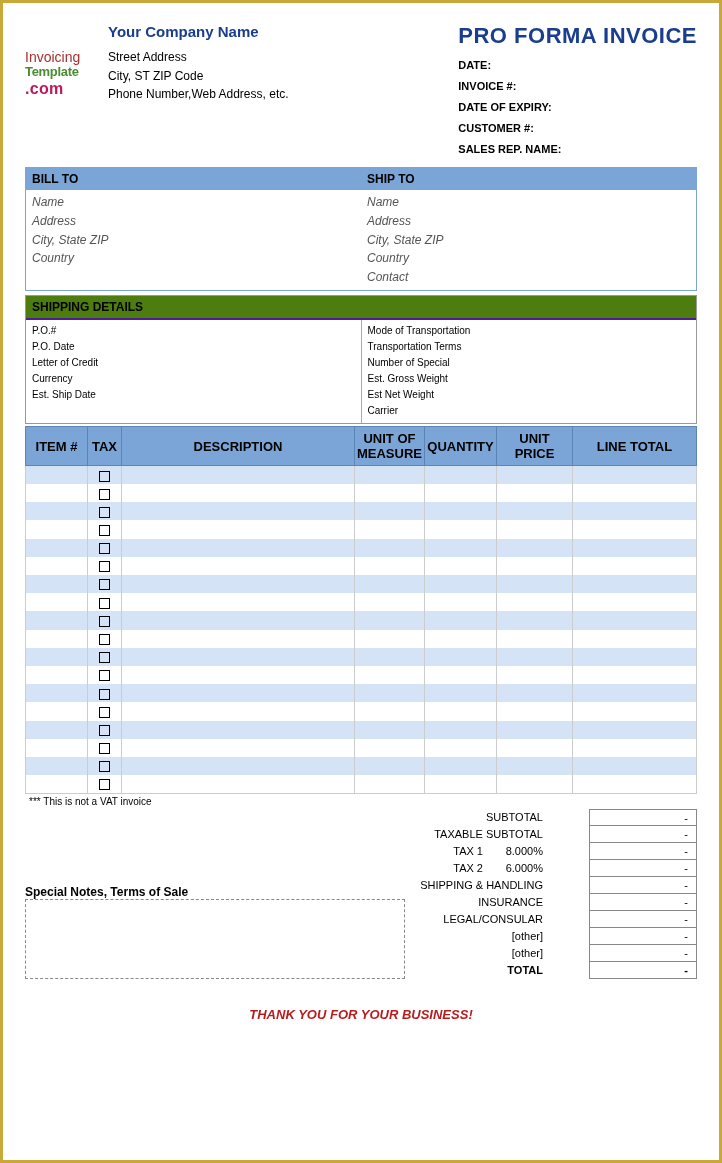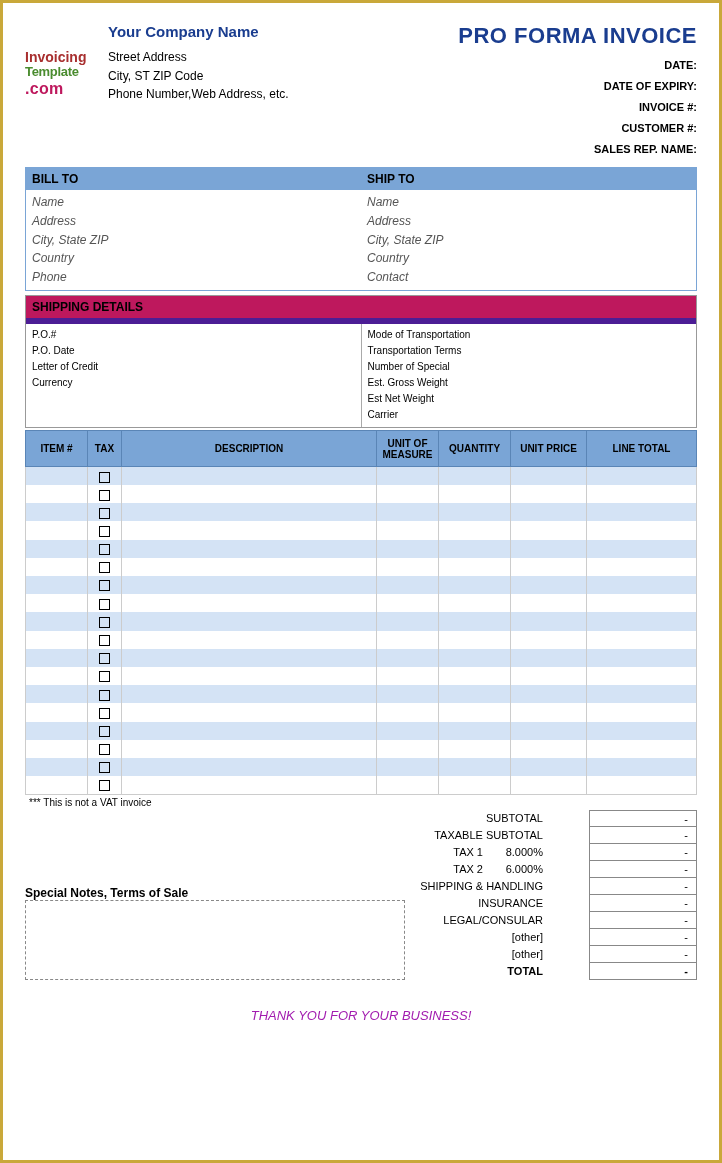--- a/index.html
+++ b/index.html
@@ -9,70 +9,70 @@
     width: 722px;
     height: 1163px;
     border: 3px solid #c9a83a;
     padding: 20px 22px 10px 22px;
     font-size: 12px;
     color: #000;
   }
   .header { display: flex; margin-bottom: 8px; }
   .header-left { display: flex; gap: 8px; flex: 1; }
   .logo { width: 75px; padding-top: 26px; line-height: 1.15; }
-  .logo .l1 { color: #a82f2f; font-weight: bold; font-size: 14px; }
+  .logo .l1 { color: #a82f2f; font-weight: normal; font-size: 14px; }
   .logo .l2 { color: #4a8c2f; font-weight: bold; font-size: 13px; letter-spacing: -.3px; }
   .logo .l3 { color: #be185d; font-weight: bold; font-size: 16px; letter-spacing: .3px; }
   .company { padding-top: 0; }
   .company-name { color: #1a3d8f; font-weight: bold; font-size: 15px; margin-bottom: 8px; }
   .company-line { color: #000; font-size: 12px; line-height: 1.55; }
-  .header-right { text-align: right; }
+  .header-right { }
   .title { color: #1a3d8f; font-weight: bold; font-size: 22px; letter-spacing: .5px; margin-bottom: 6px; }
   .meta-row { font-size: 11px; font-weight: bold; line-height: 1.9; }
   .billship { display: flex; border: 1px solid #7aa5d6; margin-top: 6px; }
   .bs-col { flex: 1; }
   .bs-head { background: #7aa5d6; color: #000; font-weight: bold; padding: 4px 6px; font-size: 12px; }
   .bs-body { padding: 3px 6px 4px 6px; }
   .bs-line { font-style: italic; color: #555; line-height: 1.55; font-size: 12px; }
   .ship-details { border: 1px solid #999; margin-top: 4px; }
-  .sd-head { background: #be185d; font-weight: bold; padding: 4px 6px; border-bottom: 6px solid #4c1d95; font-size: 12px; }
+  .sd-head { background: #4d7c0f; font-weight: bold; padding: 4px 6px; border-bottom: 2px solid #4c1d95; font-size: 12px; }
   .sd-body { display: flex; }
   .sd-col { flex: 1; padding: 3px 6px 4px 6px; }
   .sd-col:first-child { border-right: 1px solid #aaa; }
   .sd-line { line-height: 1.6; font-size: 10px; }
   .items { width: 100%; border-collapse: collapse; margin-top: 2px; }
-  .items th { background: #7aa5d6; font-size: 10px; font-weight: bold; text-align: center; padding: 4px 2px; border: 1px solid #5a85b6; height: 36px; }
+  .items th { background: #7aa5d6; font-size: 13px; font-weight: bold; text-align: center; padding: 4px 2px; border: 1px solid #5a85b6; height: 36px; }
   .items td { height: 18.2px; border-left: 1px solid #ccc; border-right: 1px solid #ccc; }
   .items tr.even td { background: #d4e3f5; }
   .items tr:last-child td { border-bottom: 1px solid #ccc; }
   .items .tax-cell { text-align: center; }
   .chk { display: inline-block; width: 11px; height: 11px; border: 1px solid #000; vertical-align: middle; }
   .col-item { width: 62px; }
   .col-tax { width: 34px; }
   .col-desc { }
   .col-unit { width: 62px; }
   .col-qty { width: 72px; }
   .col-price { width: 76px; }
-  .col-total { width: 110px; margin-top: 12px; }
+  .col-total { width: 124px; margin-top: 12px; }
   .note { font-size: 10px; padding: 2px 0 0 4px; }
   .totals-area { display: flex; margin-top: 2px; }
   .ta-left { flex: 1; padding-top: 76px; }
   .special-label { font-weight: bold; font-size: 12px; }
   .special-box { border: 1px dashed #888; height: 80px; width: 380px; }
   .ta-right { width: 278px; }
   .trow { display: flex; height: 17px; align-items: center; gap: 40px; }
   .trow .lbl { flex: 1; text-align: right; padding-right: 6px; font-size: 11px; }
   .trow .sub { display: flex; flex: 1; }
   .trow .sub .lbl1 { flex: 1; text-align: right; padding-right: 6px; font-size: 11px;}
   .trow .sub .pct { width: 60px; text-align: right; padding-right: 6px; font-size: 11px;}
   .trow .val { width: 108px; border: 1px solid #888; border-top: none; text-align: right; padding-right: 8px; height: 100%; line-height: 16px; font-size: 11px; }
   .trow.first .val { border-top: 1px solid #888; }
   .trow.total .lbl { font-weight: bold; }
   .trow.total .val { font-weight: bold; }
-  .thanks { text-align: center; color: #a21caf; font-style: italic; font-weight: normal; font-size: 13px; margin-top: 28px; }
+  .thanks { text-align: center; color: #b91c1c; font-style: italic; font-weight: bold; font-size: 13px; margin-top: 28px; }
 </style>
 </head>
 <body>
 
 <div class="header">
   <div class="header-left">
     <div class="logo">
       <div class="l1">Invoicing</div>
       <div class="l2">Template</div>
       <div class="l3">.com</div>
@@ -80,36 +80,35 @@
     <div class="company">
       <div class="company-name">Your Company Name</div>
       <div class="company-line">Street Address</div>
       <div class="company-line">City, ST  ZIP Code</div>
       <div class="company-line">Phone Number,Web Address, etc.</div>
     </div>
   </div>
   <div class="header-right">
     <div class="title">PRO FORMA INVOICE</div>
     <div class="meta-row">DATE:</div>
+    <div class="meta-row">INVOICE #:</div>
     <div class="meta-row">DATE OF EXPIRY:</div>
-    <div class="meta-row">INVOICE #:</div>
     <div class="meta-row">CUSTOMER #:</div>
     <div class="meta-row">SALES REP. NAME:</div>
   </div>
 </div>
 
 <div class="billship">
   <div class="bs-col">
     <div class="bs-head">BILL TO</div>
     <div class="bs-body">
       <div class="bs-line">Name</div>
       <div class="bs-line">Address</div>
       <div class="bs-line">City, State ZIP</div>
       <div class="bs-line">Country</div>
-      <div class="bs-line">Phone</div>
     </div>
   </div>
   <div class="bs-col">
     <div class="bs-head">SHIP TO</div>
     <div class="bs-body">
       <div class="bs-line">Name</div>
       <div class="bs-line">Address</div>
       <div class="bs-line">City, State ZIP</div>
       <div class="bs-line">Country</div>
       <div class="bs-line">Contact</div>
@@ -118,20 +117,21 @@
 </div>
 
 <div class="ship-details">
   <div class="sd-head">SHIPPING DETAILS</div>
   <div class="sd-body">
     <div class="sd-col">
       <div class="sd-line">P.O.#</div>
       <div class="sd-line">P.O. Date</div>
       <div class="sd-line">Letter of Credit</div>
       <div class="sd-line">Currency</div>
+      <div class="sd-line">Est. Ship Date</div>
     </div>
     <div class="sd-col">
       <div class="sd-line">Mode of Transportation</div>
       <div class="sd-line">Transportation Terms</div>
       <div class="sd-line">Number of Special</div>
       <div class="sd-line">Est. Gross Weight</div>
       <div class="sd-line">Est Net Weight</div>
       <div class="sd-line">Carrier</div>
     </div>
   </div>

